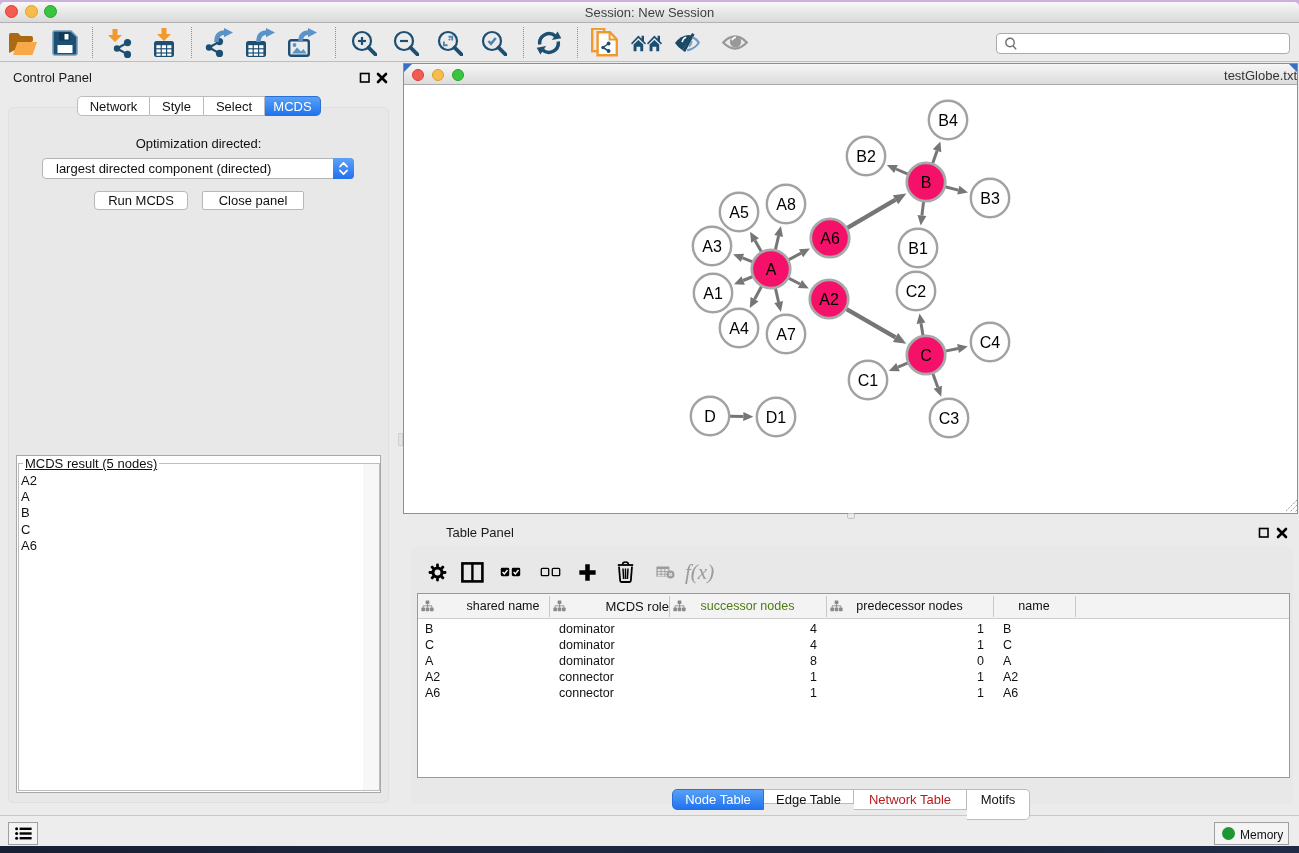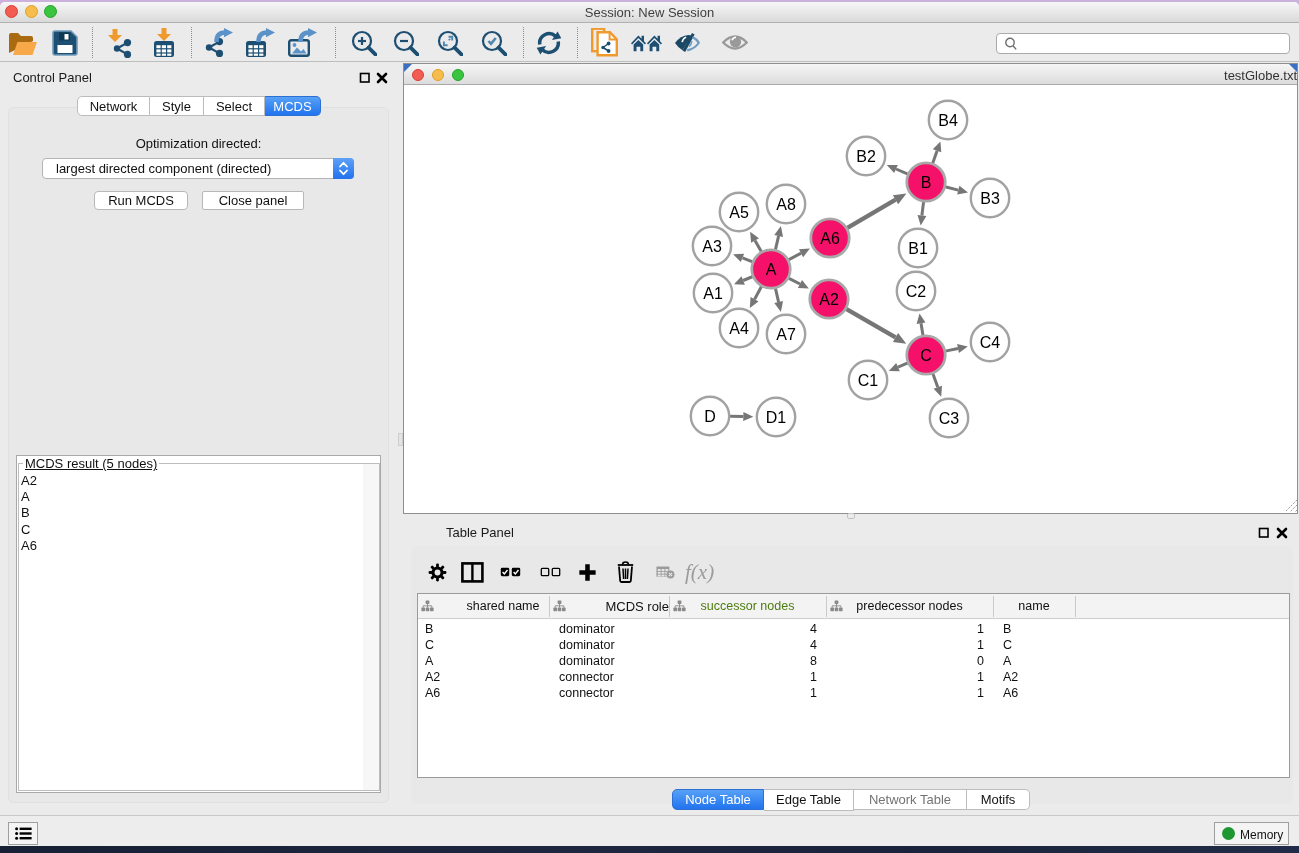--- a/index.html
+++ b/index.html
@@ -323,23 +323,23 @@
 <text x="776" y="422.5" font-size="16" fill="#000" text-anchor="middle" font-family="Liberation Sans, sans-serif">D1</text>
   </svg>
 <div class="abs" style="left:77px;top:96px;width:245px;height:20px;">
     <div class="abs" style="left:0px;top:0;width:73px;height:20px;background:#fff;color:#111;border:1px solid #bcbcbc;border-radius:5px 0 0 5px;font-size:13px;text-align:center;line-height:19px;">Network</div>
 <div class="abs" style="left:73px;top:0;width:54px;height:20px;background:#fff;color:#111;border:1px solid #bcbcbc;border-left:none;font-size:13px;text-align:center;line-height:19px;">Style</div>
 <div class="abs" style="left:127px;top:0;width:61px;height:20px;background:#fff;color:#111;border:1px solid #bcbcbc;border-left:none;font-size:13px;text-align:center;line-height:19px;">Select</div>
 <div class="abs" style="left:188px;top:0;width:56px;height:20px;background:linear-gradient(#57a1f6,#2173ef);color:#fff;border:1px solid #2e6fd4;border-left:none;border-radius:0 5px 5px 0;font-size:13px;text-align:center;line-height:19px;">MCDS</div>
   </div>
 <div class="abs" style="left:672px;top:789px;width:360px;height:21px;">
     <div class="abs" style="left:0px;top:0;width:92px;height:21px;background:linear-gradient(#57a1f6,#2173ef);color:#fff;border:1px solid #2e6fd4;border-radius:5px 0 0 5px;font-size:13px;text-align:center;line-height:20px;">Node Table</div>
-<div class="abs" style="left:92px;top:0;width:90px;height:22px;background:#fff;color:#111;border:1px solid #bcbcbc;border-left:none;font-size:13px;text-align:center;line-height:20px;">Edge Table</div>
-<div class="abs" style="left:182px;top:0;width:113px;height:21px;background:#fff;color:#737373;border:1px solid #bcbcbc;border-left:none;font-size:13px;text-align:center;line-height:20px;">Network Table</div>
-<div class="abs" style="left:295px;top:0;width:63px;height:21px;background:#fff;color:#111;border:1px solid #bcbcbc;border-left:none;border-radius:0 5px 5px 0;font-size:13px;text-align:center;line-height:20px;">Motifs</div>
+<div class="abs" style="left:92px;top:0;width:90px;height:15px;background:#fff;color:#111;border:1px solid #bcbcbc;border-left:none;font-size:13px;text-align:center;line-height:20px;">Edge Table</div>
+<div class="abs" style="left:182px;top:0;width:113px;height:21px;background:#fff;color:#b91c1c;border:1px solid #bcbcbc;border-left:none;font-size:13px;text-align:center;line-height:20px;">Network Table</div>
+<div class="abs" style="left:295px;top:0;width:63px;height:31px;background:#fff;color:#111;border:1px solid #bcbcbc;border-left:none;border-radius:0 5px 5px 0;font-size:13px;text-align:center;line-height:20px;">Motifs</div>
   </div>
 <svg class="abs" style="left:428px;top:563px;" width="19" height="19" viewBox="0 0 20 20">
     <g fill="#000">
       <circle cx="10" cy="10" r="6.4"></circle>
       <rect x="8.5" y="0.6" width="3" height="4" rx="1.2" transform="rotate(0 10 10)"></rect>
       <rect x="8.5" y="0.6" width="3" height="4" rx="1.2" transform="rotate(45 10 10)"></rect>
       <rect x="8.5" y="0.6" width="3" height="4" rx="1.2" transform="rotate(90 10 10)"></rect>
       <rect x="8.5" y="0.6" width="3" height="4" rx="1.2" transform="rotate(135 10 10)"></rect>
       <rect x="8.5" y="0.6" width="3" height="4" rx="1.2" transform="rotate(180 10 10)"></rect>
       <rect x="8.5" y="0.6" width="3" height="4" rx="1.2" transform="rotate(225 10 10)"></rect>

